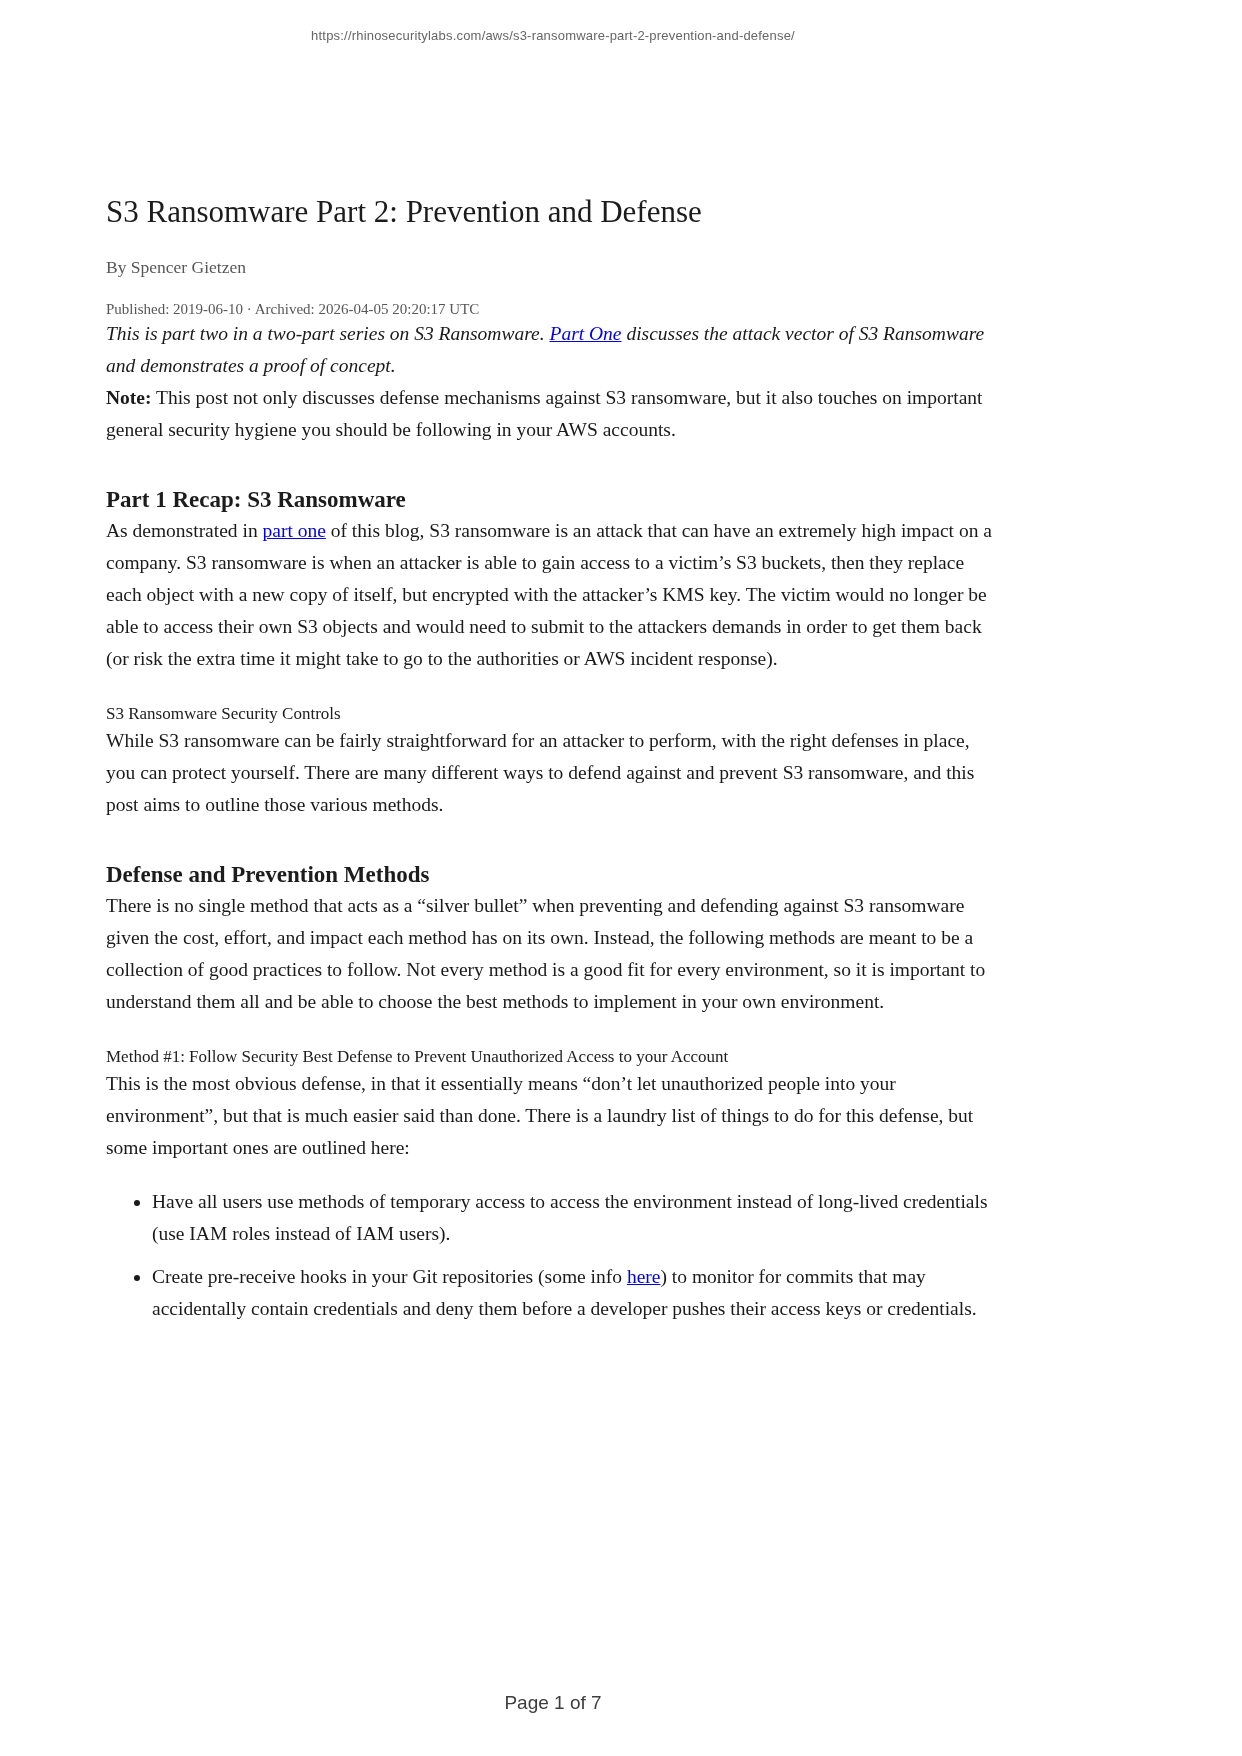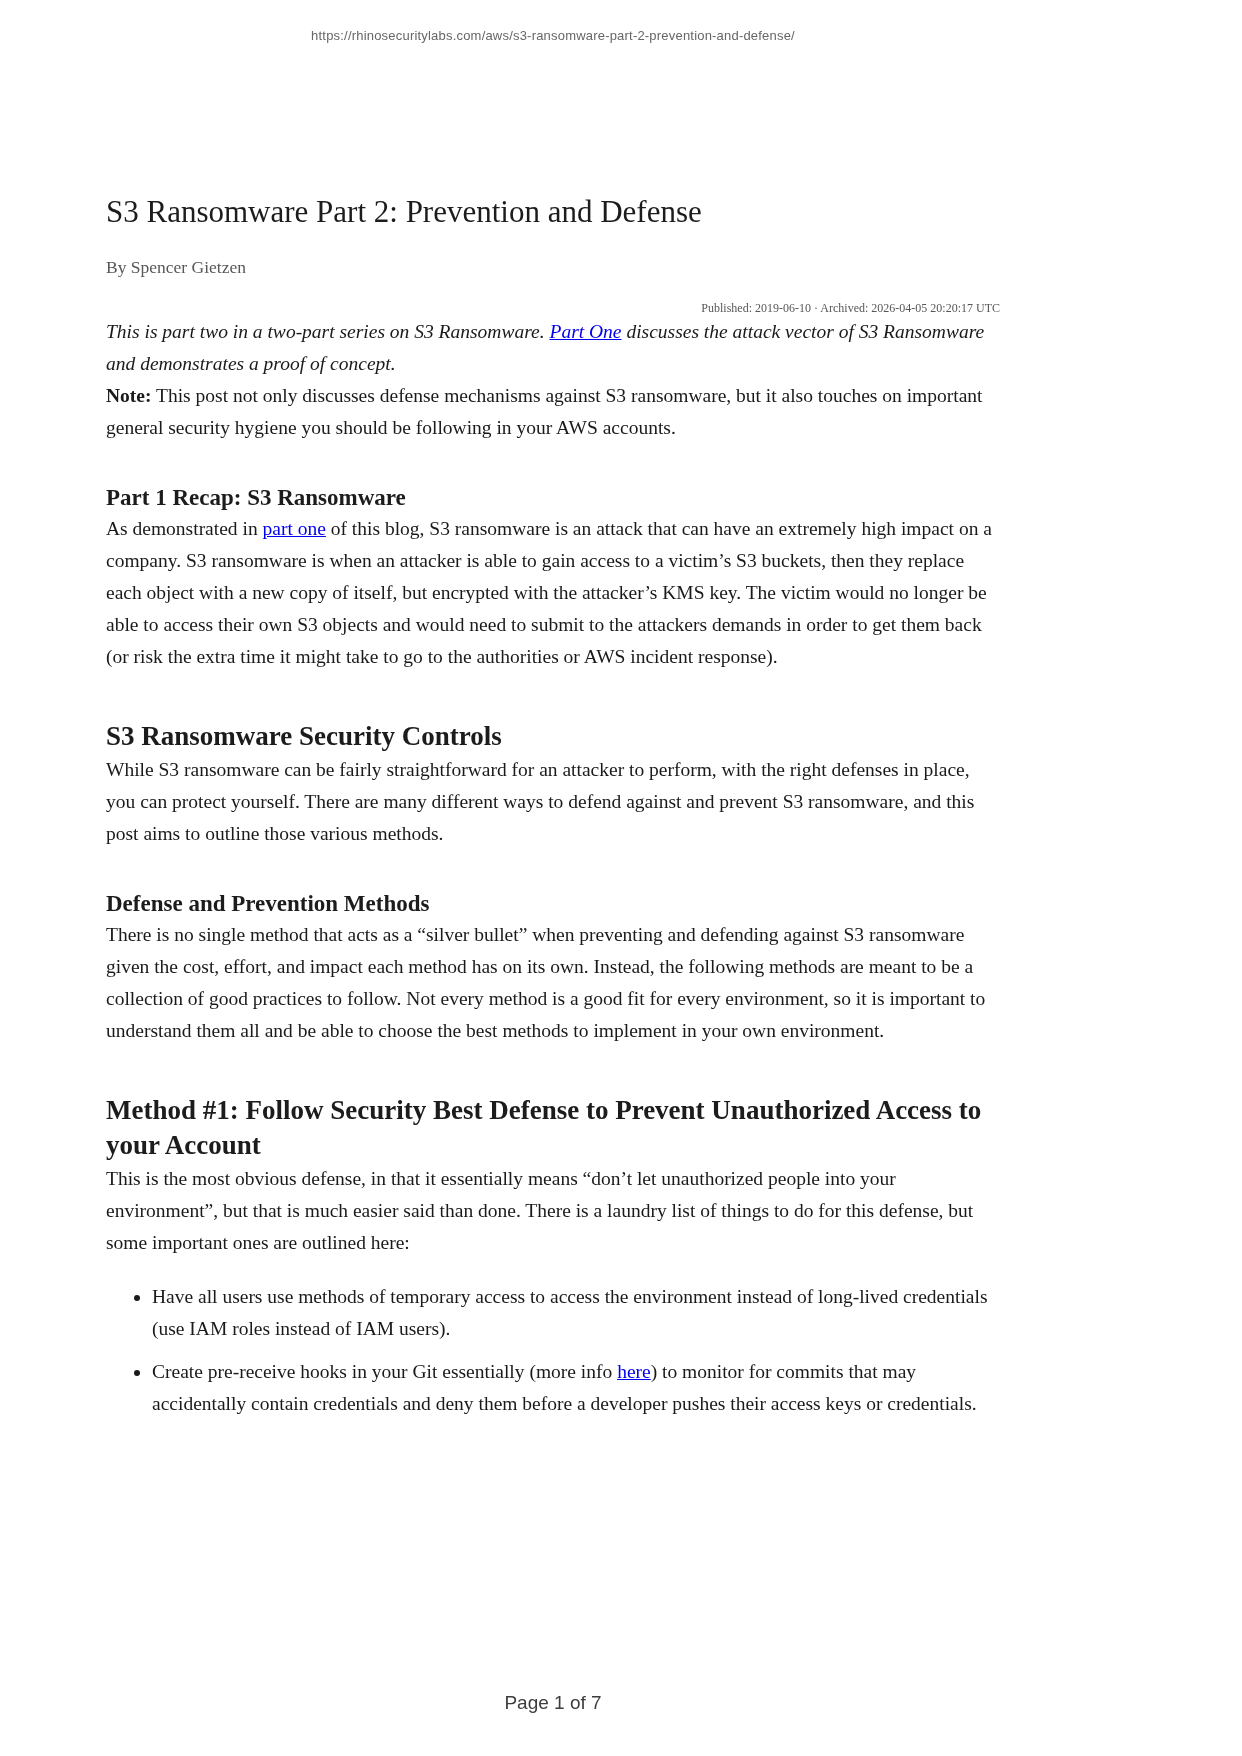--- a/index.html
+++ b/index.html
@@ -34,23 +34,22 @@
     margin: 150px 0 0 0;
     line-height: 1.2;
   }
   .byline {
     margin-top: 27px;
     font-size: 17.5px;
     color: #575757;
   }
   .meta-line {
     margin-top: 23px;
-    font-size: 12px;
+    font-size: 15px;
     color: #575757;
-    text-align: right;
   }
   p.body-para {
     font-size: 19.5px;
     line-height: 32px;
     margin: 0;
     color: #1a1a1a;
   }
   .intro-para {
     margin-top: 29px;
     font-style: italic;
@@ -62,24 +61,24 @@
     font-weight: bold;
   }
   h2.section-heading {
     font-size: 23px;
     font-weight: bold;
     color: #1c1c1c;
     margin: 40px 0 0 0;
     line-height: 1.25;
   }
   h3.sub-heading {
-    font-size: 27px;
-    font-weight: bold;
+    font-size: 17px;
+    font-weight: normal;
     color: #1c1c1c;
-    margin: 46px 0 0 0;
+    margin: 28px 0 0 0;
     line-height: 1.3;
   }
   .after-heading {
     margin-top: 27px;
   }
   ul.bullet-list {
     margin: 22px 0 0 0;
     padding-left: 46px;
   }
   ul.bullet-list li {
@@ -140,19 +139,19 @@
 
   <p class="body-para after-heading">There is no single method that acts as a “silver bullet” when preventing and defending against S3 ransomware given the cost, effort, and impact each method has on its own. Instead, the following methods are meant to be a collection of good practices to follow. Not every method is a good fit for every environment, so it is important to understand them all and be able to choose the best methods to implement in your own environment.</p>
 
   <h3 class="sub-heading">Method #1: Follow Security Best Defense to Prevent Unauthorized Access to your Account</h3>
 
   <p class="body-para after-heading">This is the most obvious defense, in that it essentially means “don’t let unauthorized people into your environment”, but that is much easier said than done. There is a laundry list of things to do for this defense, but some important ones are outlined here:</p>
 
   <ul class="bullet-list">
     <li>Have all users use methods of temporary access to access the environment instead of long-lived credentials (use IAM roles instead of IAM users).</li>
     <li>
-      <span>Create pre-receive hooks in your Git essentially (more info </span><a class="text-link">here</a><span>) to monitor for commits that may accidentally contain credentials and deny them before a developer pushes their access keys or credentials.</span>
+      <span>Create pre-receive hooks in your Git repositories (some info </span><a class="text-link">here</a><span>) to monitor for commits that may accidentally contain credentials and deny them before a developer pushes their access keys or credentials.</span>
     </li>
   </ul>
 
 </div>
 
 <div class="page-footer">Page 1 of 7</div>
 
 </body></html>

